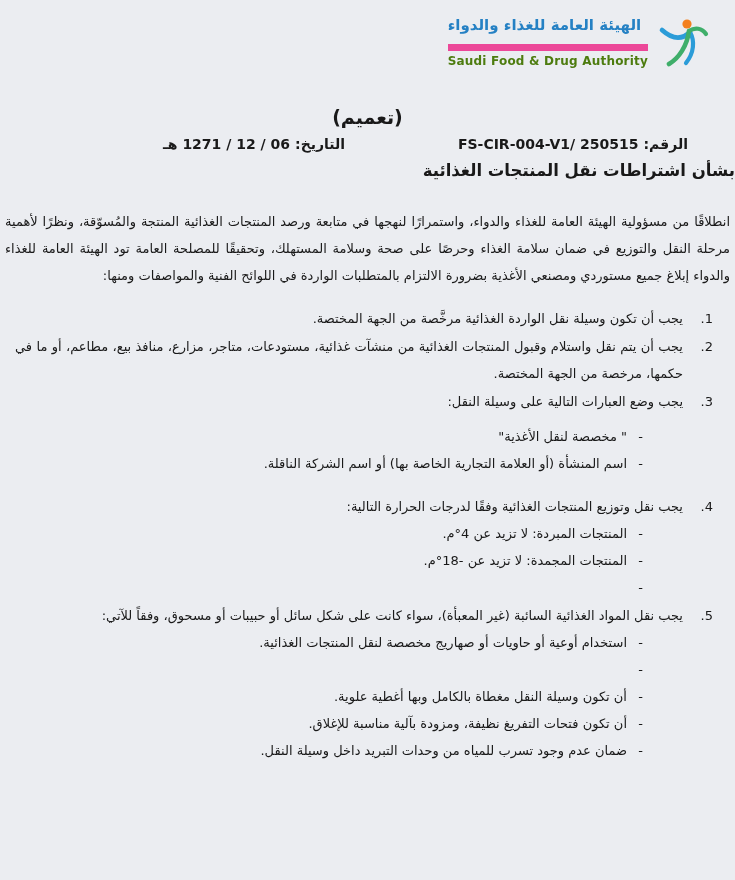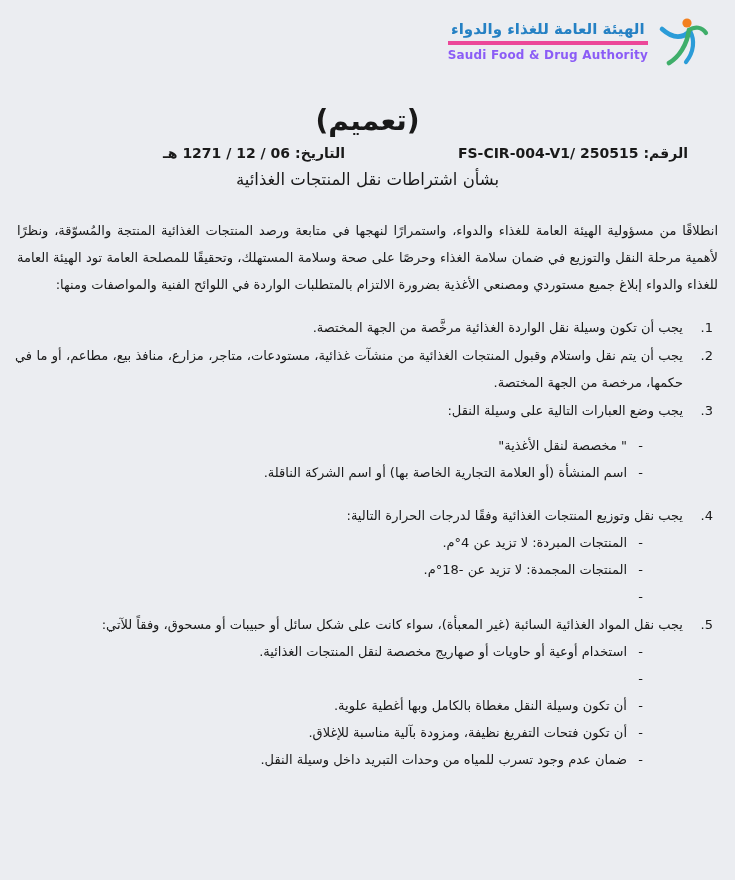--- a/index.html
+++ b/index.html
@@ -8,34 +8,34 @@
     background:#ebedf1;
     color:#191919;
     font-family:"DejaVu Sans",sans-serif;
     direction:rtl;
   }
   .logo-row{display:flex;padding:16px 24px 0 0;}
   .logo{display:flex;align-items:center;gap:9px;}
   .logo-icon{flex:none;}
   .logo-text{display:flex;flex-direction:column;}
   .logo-ar{
-    font-size:15px;font-weight:bold;color:#2581c4;text-align:center;
-    border-bottom:4px solid #ec4899;padding-bottom:3px;margin-bottom:3px;
+    font-size:15px;font-weight:bold;color:#2581c4;text-align:left;
+    border-bottom:7px solid #ec4899;padding-bottom:10px;margin-bottom:3px;
   }
-  .logo-en{font-size:12px;font-weight:bold;color:#8b5cf6;text-align:center;letter-spacing:.2px;direction:ltr;}
-  .title{margin:38px 0 0;text-align:center;font-size:28px;font-weight:bold;}
+  .logo-en{font-size:12px;font-weight:bold;color:#4d7c0f;text-align:center;letter-spacing:.2px;direction:ltr;}
+  .title{margin:38px 0 0;text-align:center;font-size:19px;font-weight:bold;}
   .meta{
     display:flex;justify-content:space-between;align-items:baseline;
     padding:8px 47px 0 163px;
     font-size:14px;font-weight:bold;
   }
   .meta-label{margin-left:5px;}
   .ltr{direction:ltr;unicode-bidi:isolate;}
-  .subject{margin:9px 0 0;text-align:center;font-size:16.5px;font-weight:normal;}
-  .intro{margin:28px 17px 0;font-size:13px;line-height:27px;text-align:justify;}
+  .subject{margin:9px 0 0;font-size:16.5px;font-weight:bold;}
+  .intro{margin:28px 5px 0;font-size:13px;line-height:27px;text-align:justify;}
   .list{margin-top:16px;padding:0 15px;}
   .item-block{margin-top:1px;}
   .item-block:nth-child(4){margin-top:16px;}
   .item-block:nth-child(3) .subs{margin-top:8px;}
   .item{display:flex;font-size:13px;line-height:27px;}
   .num{flex:none;width:37px;padding-right:7px;box-sizing:border-box;}
   .num-inner{direction:ltr;unicode-bidi:isolate;}
   .num-inner::before{content:".";}
   .itext{flex:1;text-align:justify;}
   .sub{display:flex;font-size:13px;line-height:27px;padding-right:77px;}

